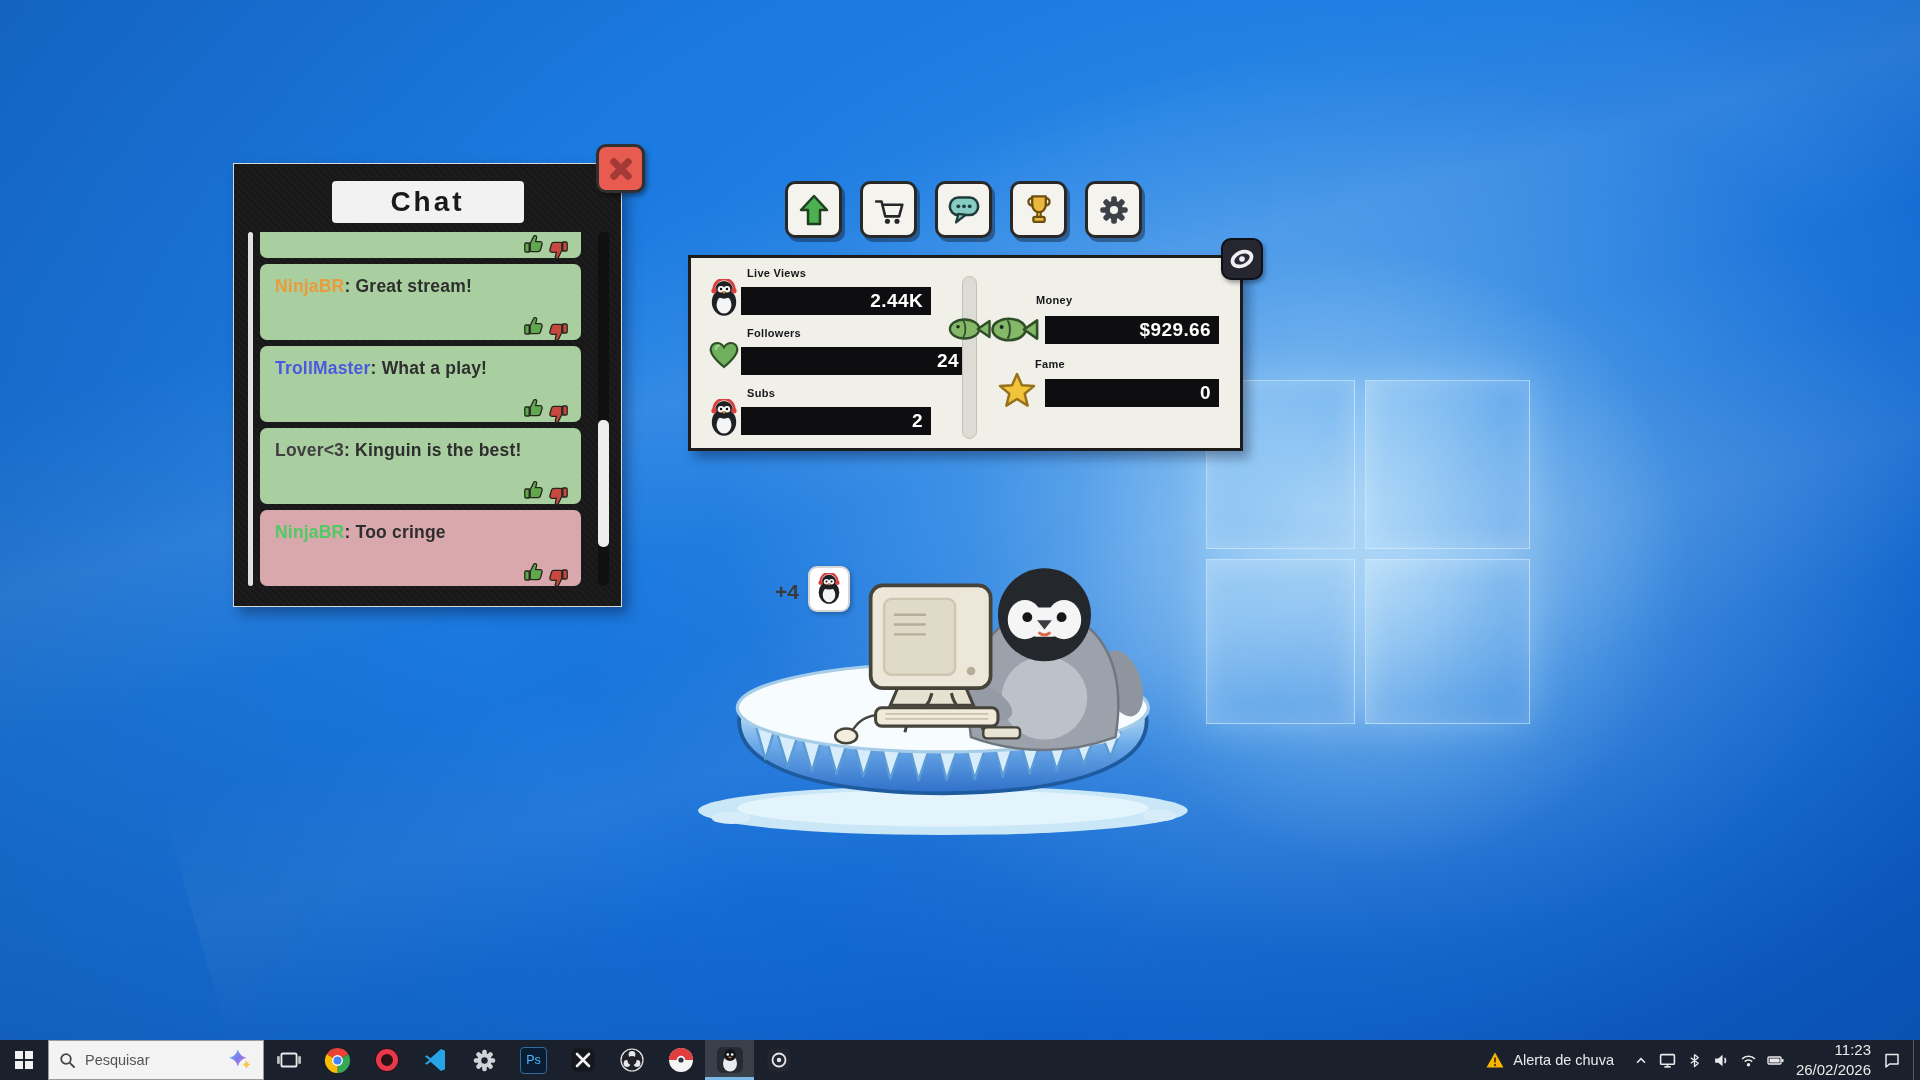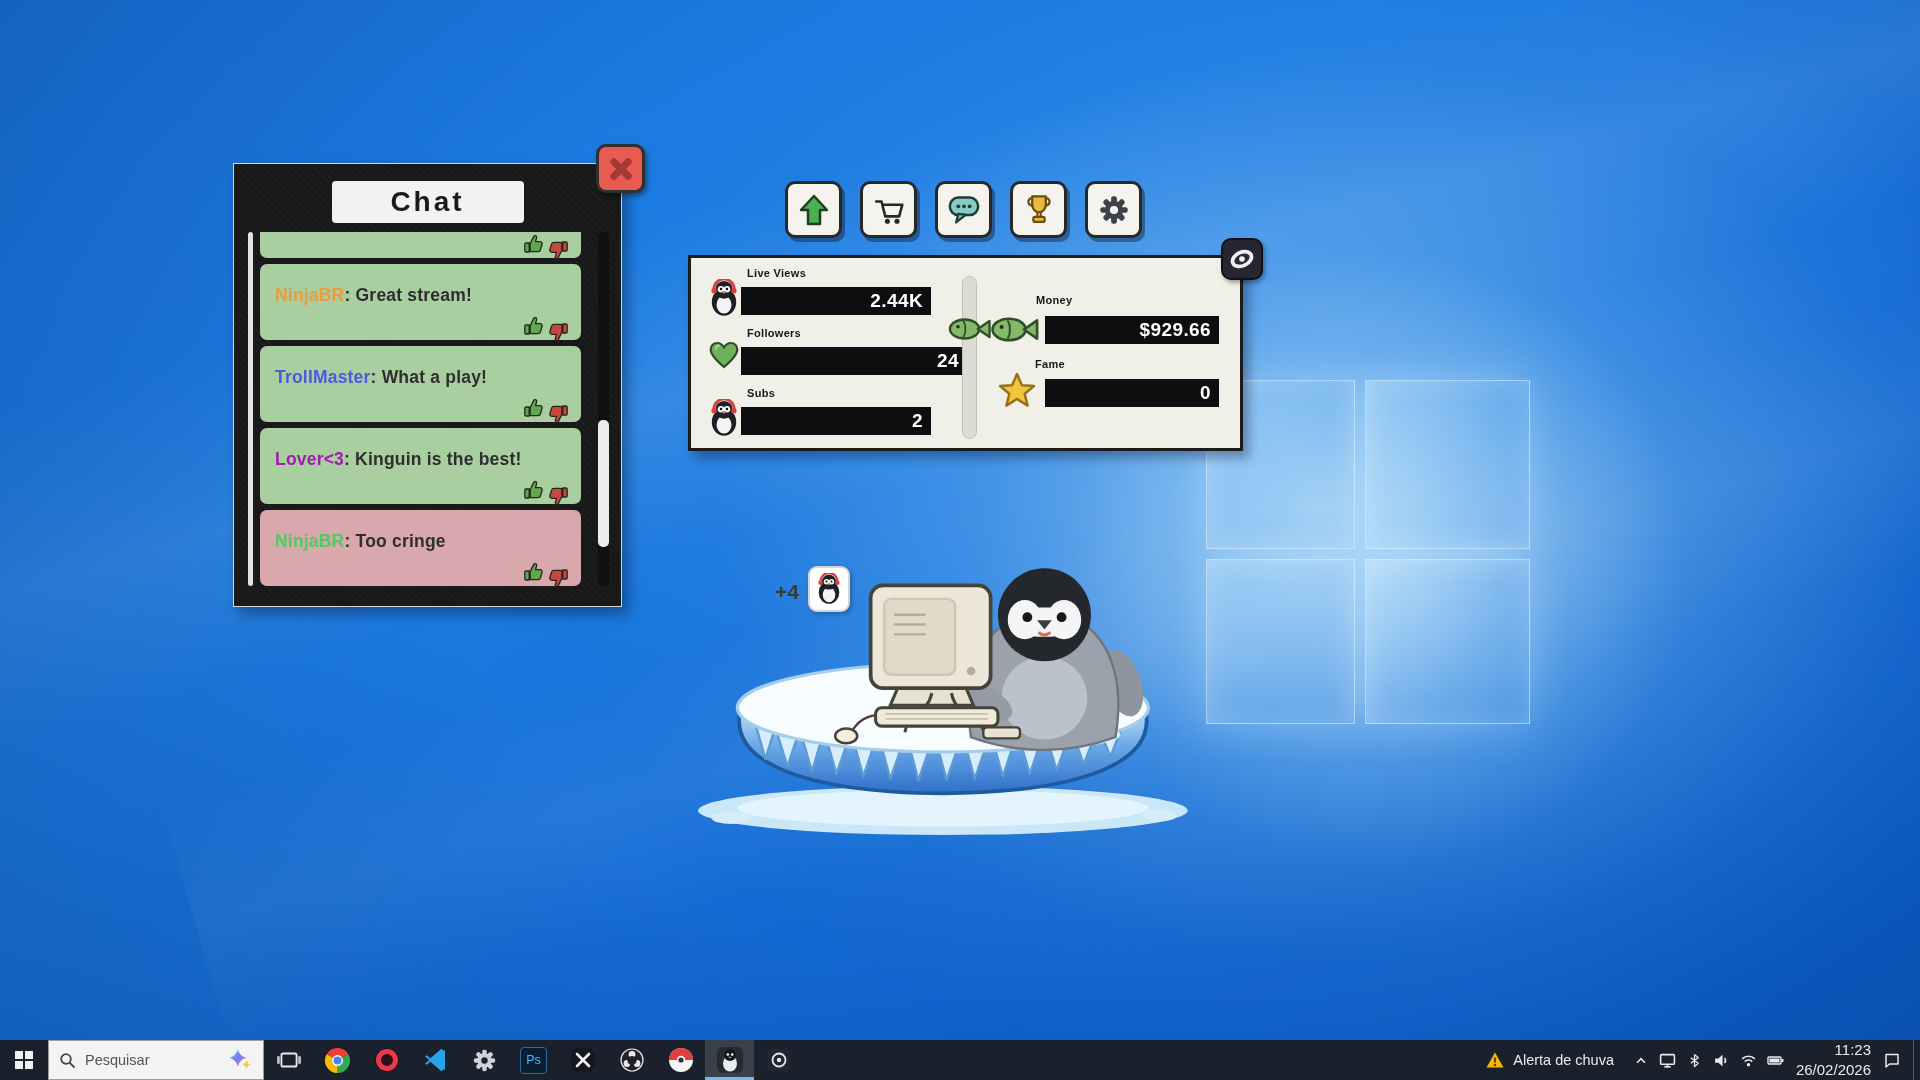--- a/index.html
+++ b/index.html
@@ -47,21 +47,21 @@
 .chat-title{position:absolute;top:17px;left:50%;transform:translateX(-50%);width:192px;height:42px;background:#f2f2f2;
   border-radius:4px;display:flex;align-items:center;justify-content:center;font-size:28px;font-weight:700;
   letter-spacing:3px;color:#1a1a1a}
 .chat-close{position:absolute;top:-20px;right:-24px;width:49px;height:49px;background:#e85b51;border:3px solid #30302e;
   border-radius:10px;box-shadow:2px 3px 5px rgba(0,0,0,.4);cursor:pointer}
 .chat-close span{position:absolute;left:50%;top:50%;width:27px;height:7px;background:#a33a35;border-radius:3px}
 .chat-close .x1{transform:translate(-50%,-50%) rotate(45deg)}
 .chat-close .x2{transform:translate(-50%,-50%) rotate(-45deg)}
 .chat-rail{position:absolute;left:14px;top:68px;bottom:20px;width:5px;background:#e2e2e2;border-radius:3px}
 .chat-body{position:absolute;left:26px;right:40px;top:68px;bottom:20px;overflow:hidden}
-.chat-msg{position:relative;height:76px;margin-bottom:6px;border-radius:7px;padding:21px 15px;
+.chat-msg{position:relative;height:76px;margin-bottom:6px;border-radius:7px;padding:12px 15px;
   font-size:17.5px;font-weight:700;color:#2e2e2e;letter-spacing:.2px;line-height:1.25}
 .chat-msg.partial{margin-top:-50px}
 .thumbs{position:absolute;right:10px;bottom:2px;display:flex;gap:2px}
 .thumb-up{color:#5fa84e}
 .thumb-down{color:#c6483f;transform:translateY(6px) rotate(180deg)}
 .chat-scrollbar{position:absolute;right:12px;top:68px;bottom:20px;width:11px;background:#101010;border-radius:5px}
 .chat-scroll-thumb{position:absolute;left:0;top:53%;width:11px;height:36%;background:#ededed;border-radius:5px;cursor:pointer}
 
 
 .scene{left:692px;top:551px;width:514px;height:294px}
@@ -273,21 +273,21 @@
           <svg class="thumb-up" width="24" height="24" viewBox="0 0 24 24">
               <use href="#thumb-ico"></use>
             </svg>
           <svg class="thumb-down" width="24" height="24" viewBox="0 0 24 24">
               <use href="#thumb-ico"></use>
             </svg>
         </span>
       </div>
 
       <div class="chat-msg" style="background: rgb(169, 207, 161);">
-        <span style="color: #a21caf;">Lover&lt;3</span><span>: </span><span>Kinguin is the best!</span>
+        <span style="color: #404040;">Lover&lt;3</span><span>: </span><span>Kinguin is the best!</span>
         <span class="thumbs">
           <svg class="thumb-up" width="24" height="24" viewBox="0 0 24 24">
               <use href="#thumb-ico"></use>
             </svg>
           <svg class="thumb-down" width="24" height="24" viewBox="0 0 24 24">
               <use href="#thumb-ico"></use>
             </svg>
         </span>
       </div>
 

